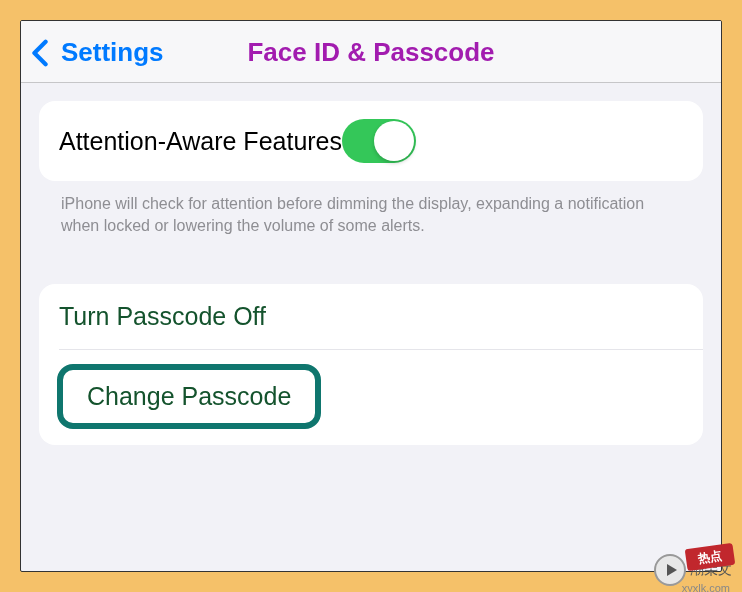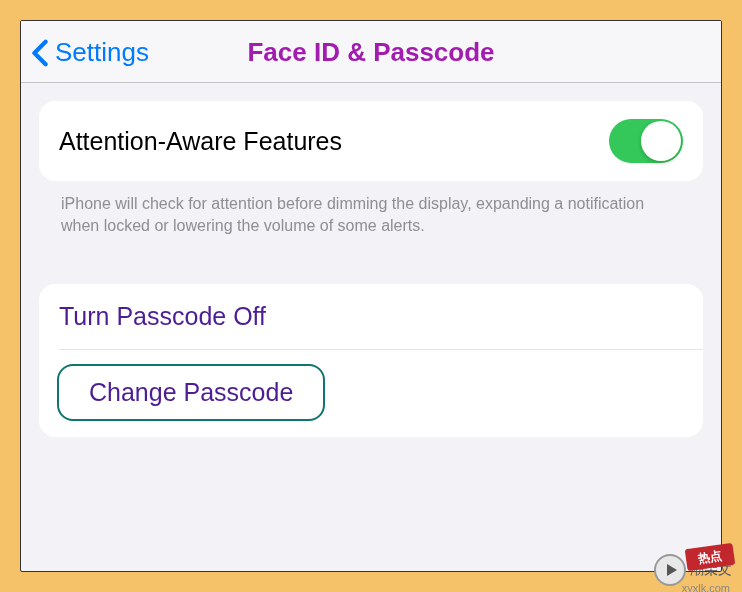--- a/index.html
+++ b/index.html
@@ -40,51 +40,50 @@
       font-size: 26px;
       cursor: pointer;
       position: absolute;
       left: 10px;
     }
     .chevron-left {
       width: 18px;
       height: 28px;
     }
     .back-label {
-      margin-left: 6px;
-      font-weight: 400;
+      margin-left: 12px;
+      font-weight: 700;
     }
     .navbar-title {
       font-size: 26px;
       font-weight: 600;
       color: #a21caf;
       text-align: center;
       width: 100%;
     }
     .content {
       padding: 18px 18px 0 18px;
     }
     .group {
       background: #fff;
       border-radius: 16px;
       overflow: hidden;
     }
     .row {
       display: flex;
       align-items: center;
-      justify-content: space-between;
       padding: 18px 20px;
     }
     .row-label {
       font-size: 25px;
       color: #000;
       font-weight: 400;
     }
     .row-label-blue {
-      color: #4c1d95;
+      color: #14532d;
     }
     .toggle {
       width: 74px;
       height: 44px;
       background: #34c759;
       border-radius: 22px;
       position: relative;
       cursor: pointer;
       flex-shrink: 0;
     }
@@ -106,23 +105,23 @@
     }
     .section-gap {
       height: 48px;
     }
     .divider {
       height: 1px;
       background: #e5e5ea;
       margin-left: 20px;
     }
     .highlight-box {
-      border: 2px solid #0f766e;
+      border: 6px solid #0f766e;
       border-radius: 16px;
-      padding: 12px 30px;
+      padding: 12px 24px;
       margin: 2px 0 0 -2px;
       display: inline-block;
     }
     .watermark {
       position: absolute;
       right: 10px;
       bottom: 6px;
       display: flex;
       align-items: center;
       gap: 4px;

